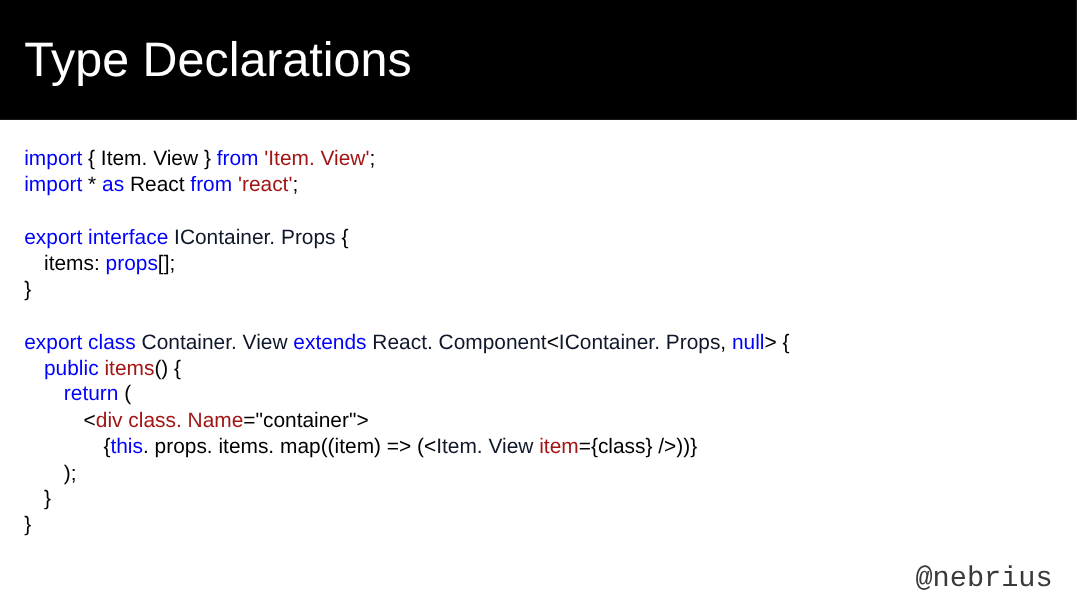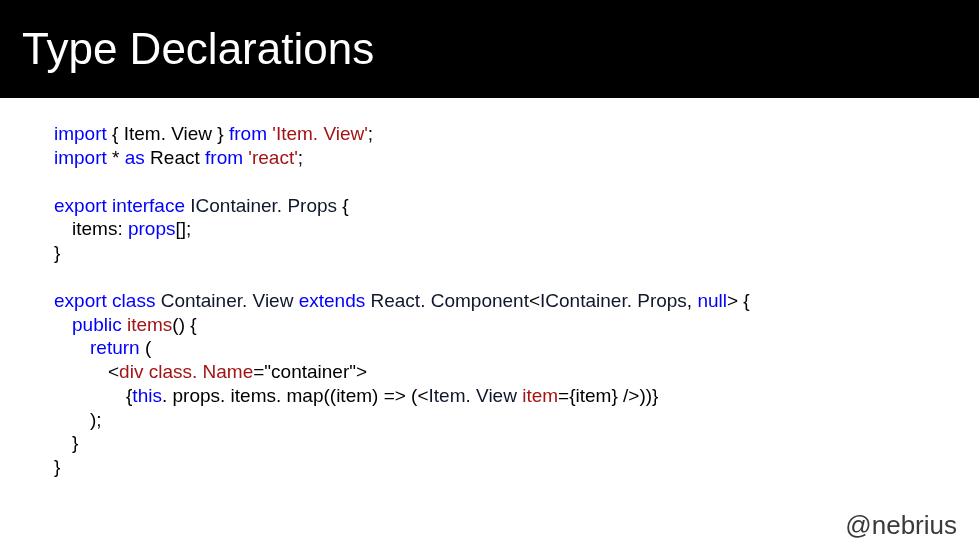--- a/index.html
+++ b/index.html
@@ -5,21 +5,21 @@
   * { margin: 0; padding: 0; box-sizing: border-box; }
   body {
     width: 979px;
     height: 551px;
     background: #ffffff;
     font-family: "Segoe UI", Arial, sans-serif;
     position: relative;
   }
   .header {
     background: #000000;
-    height: 98px;
+    height: 109px;
     padding-left: 22px;
     display: flex;
     align-items: center;
   }
   .header-title {
     color: #ffffff;
     font-size: 44px;
     font-weight: 300;
     font-family: "Segoe UI Light", "Segoe UI", Arial, sans-serif;
   }
@@ -33,30 +33,30 @@
   .kw-import, .kw-export, .kw-from, .kw-as, .kw-extends, .kw-null, .kw-public, .kw-return, .kw-this, .kw-class, .kw-interface {
     color: #0000ff;
   }
   .type-name, .class-name, .attr-name, .component-name {
     color: #0f172a;
   }
   .string, .render-name, .prop-name, .item-key, .item-ref {
     color: #a31515;
   }
   .plain { color: #000000; }
-  .line { white-space: pre; margin-left: 32px; }
+  .line { white-space: pre; }
   .ind1 { padding-left: 18px; }
   .ind2 { padding-left: 36px; }
   .ind3 { padding-left: 54px; }
   .ind4 { padding-left: 72px; }
   .footer {
     position: absolute;
     bottom: 10px;
     right: 22px;
-    font-family: Liberation Sans, sans-serif;
+    font-family: Liberation Mono, monospace;
     font-size: 26px;
     color: #3a3a3a;
     font-weight: 400;
   }
   .blank-line { height: 24px; }
 </style>
 </head>
 <body>
 
 <div class="header">
@@ -80,21 +80,21 @@
   <div class="blank-line"></div>
 
   <div class="line"><span class="kw-export">export</span><span class="plain"> </span><span class="kw-class">class</span><span class="plain"> </span><span class="type-name">Container. View</span><span class="plain"> </span><span class="kw-extends">extends</span><span class="plain"> </span><span class="type-name">React. Component</span><span class="plain">&lt;</span><span class="type-name">IContainer. Props</span><span class="plain">, </span><span class="kw-null">null</span><span class="plain">&gt; {</span></div>
 
   <div class="line ind1"><span class="kw-public">public</span><span class="plain"> </span><span class="render-name">items</span><span class="plain">() {</span></div>
 
   <div class="line ind2"><span class="kw-return">return</span><span class="plain"> (</span></div>
 
   <div class="line ind3"><span class="plain">&lt;</span><span class="string">div</span><span class="plain"> </span><span class="string">class. Name</span><span class="plain">=</span><span class="plain">"container"</span><span class="plain">&gt;</span></div>
 
-  <div class="line ind4"><span class="plain">{</span><span class="kw-this">this</span><span class="plain">. props. items. map((item) =&gt; (&lt;</span><span class="type-name">Item. View</span><span class="plain"> </span><span class="string">item</span><span class="plain">=</span><span class="plain">{item}</span><span class="plain"> </span><span class="plain">/&gt;))}</span></div>
+  <div class="line ind4"><span class="plain">{</span><span class="kw-this">this</span><span class="plain">. props. items. map((item) =&gt; (&lt;</span><span class="type-name">Item. View</span><span class="plain"> </span><span class="string">item</span><span class="plain">=</span><span class="plain">{class}</span><span class="plain"> </span><span class="plain">/&gt;))}</span></div>
 
 
   <div class="line ind2"><span class="plain">);</span></div>
 
   <div class="line ind1"><span class="plain">}</span></div>
 
   <div class="line"><span class="plain">}</span></div>
 
 </div>
 

